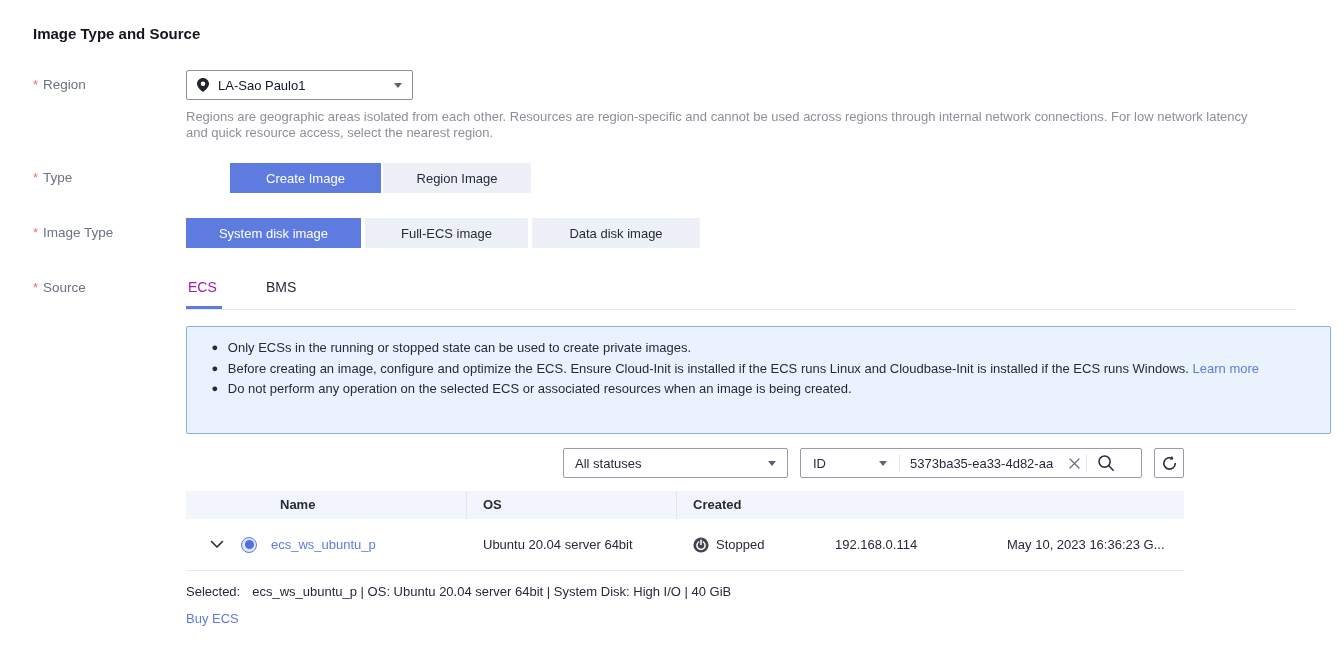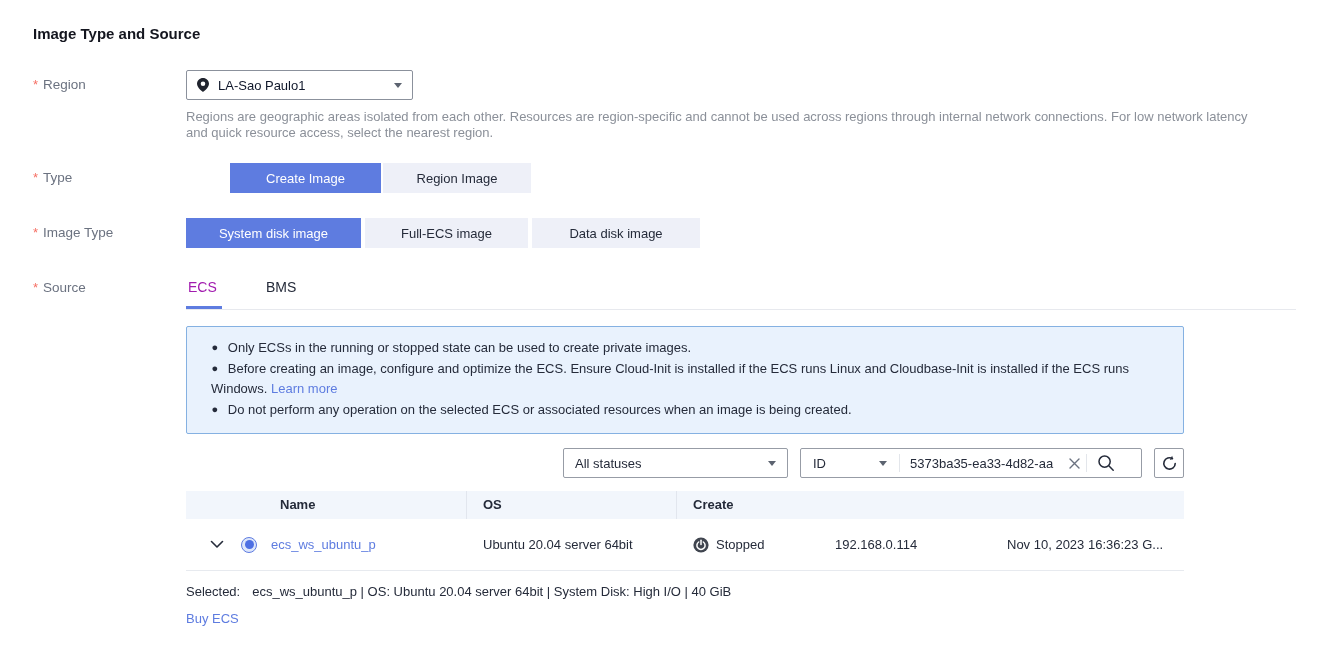--- a/index.html
+++ b/index.html
@@ -29,21 +29,21 @@
   .seg-image .btn { margin-right:4px; }
 
   
   .tab { position:absolute; top:279px; font-size:14px; cursor:pointer; }
   .tab-ecs { left:188px; color:#a21caf; }
   .tab-bms { left:266px; color:#252b3a; }
   .tab-track { position:absolute; left:186px; top:309px; width:1110px; height:1px; background:#e7e9ee; }
   .tab-ink { position:absolute; left:186px; top:306px; width:36px; height:3px; background:#5e7ce0; }
 
   
-  .infobox { position:absolute; left:186px; top:326px; width:998px; height:108px; background:#e9f2fd; border:1px solid #85b1e2; border-radius:2px; padding:11px 20px 0 24px; }
+  .infobox { position:absolute; left:186px; top:326px; width:1145px; height:108px; background:#e9f2fd; border:1px solid #85b1e2; border-radius:2px; padding:11px 20px 0 24px; }
   .infobox .li { font-size:13px; line-height:20.5px; color:#252b3a; }
   .bullet { display:inline-block; margin-right:9px; font-size:13px; color:#252b3a; transform:scale(0.85); }
   .link { color:#5e7ce0; cursor:pointer; text-decoration:none; }
 
   
   .status-select { position:absolute; left:563px; top:448px; width:225px; height:30px; border:1px solid #979ca6; border-radius:2px; background:#fff; display:flex; align-items:center; padding:0 11px; cursor:pointer; }
   .status-select .val { flex:1; font-size:13px; color:#252b3a; }
   .searchbox { position:absolute; left:800px; top:448px; width:342px; height:30px; border:1px solid #979ca6; border-radius:2px; background:#fff; display:flex; align-items:center; }
   .searchbox .cat { width:60px; padding-left:12px; font-size:13px; color:#252b3a; cursor:pointer; }
   .searchbox .cat-caret { margin:0 12px 0 18px; }
@@ -147,21 +147,21 @@
       <svg width="17" height="17" viewBox="0 0 17 17">
           <path d="M14.2 8.5 A5.7 5.7 0 1 1 11.5 3.6" stroke="#252b3a" stroke-width="1.6" fill="none" stroke-linecap="round"></path>
           <path d="M11.1 0.8 L12.1 4.1 L8.8 4.9 Z" fill="#252b3a"></path>
         </svg>
     </span>
   </div>
 
   <div class="thead">
     <div class="hcell c0">Name</div>
     <div class="hcell c1">OS</div>
-    <div class="hcell c4">Create</div>
+    <div class="hcell c4">Created</div>
   </div>
 
   <div class="trow">
     <div class="cell c0">
       <span class="expander">
         <svg width="14" height="9" viewBox="0 0 14 9">
             <path d="M1.5 1.5 L7 7 L12.5 1.5" stroke="#252b3a" stroke-width="1.6" fill="none" stroke-linecap="round" stroke-linejoin="round"></path>
           </svg>
       </span>
       <span class="radio">
@@ -174,21 +174,21 @@
       <span style="display:flex;">
         <svg width="16" height="16" viewBox="0 0 16 16">
             <circle cx="8" cy="8" r="7.6" fill="#40454f"></circle>
             <path d="M5.7 5 a4.1 4.1 0 1 0 4.6 0" stroke="#fff" stroke-width="1.5" fill="none" stroke-linecap="round"></path>
             <path d="M8 3.2 L8 7.6" stroke="#fff" stroke-width="1.5" stroke-linecap="round"></path>
           </svg>
       </span>
       <span>Stopped</span>
     </div>
     <div class="cell c3" style="padding-left:12px;">192.168.0.114</div>
-    <div class="cell c4" style="padding-left:14px;">Nov 10, 2023 16:36:23 G...</div>
+    <div class="cell c4" style="padding-left:14px;">May 10, 2023 16:36:23 G...</div>
   </div>
 
   <div class="selected-line">
     <span class="lbl">Selected:</span>
     <span>ecs_ws_ubuntu_p | OS: Ubuntu 20.04 server 64bit | System Disk: High I/O | 40 GiB</span>
   </div>
   <a class="buy-ecs link">Buy ECS</a>
 
 </div>
 

